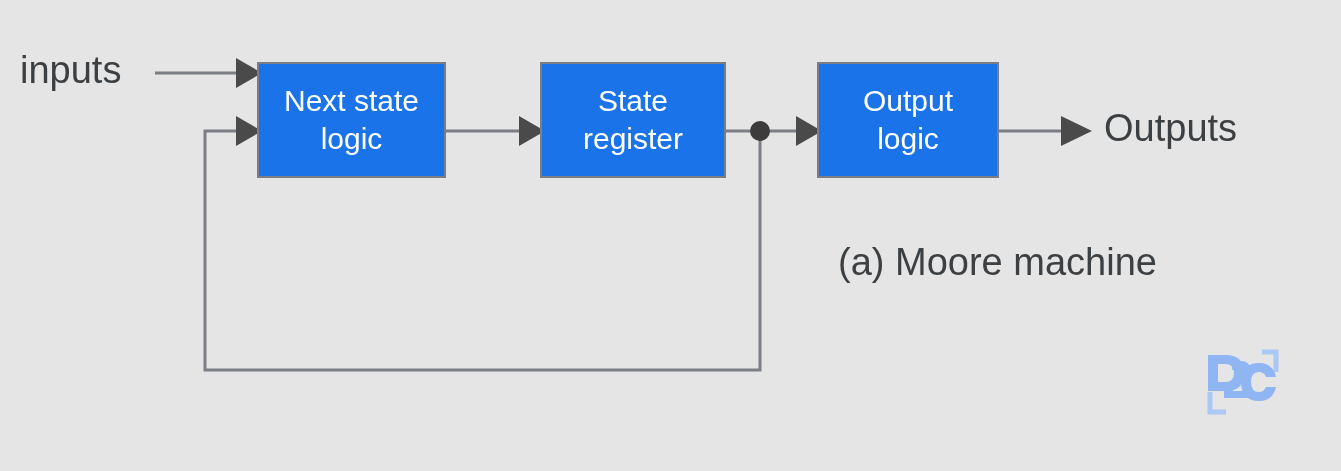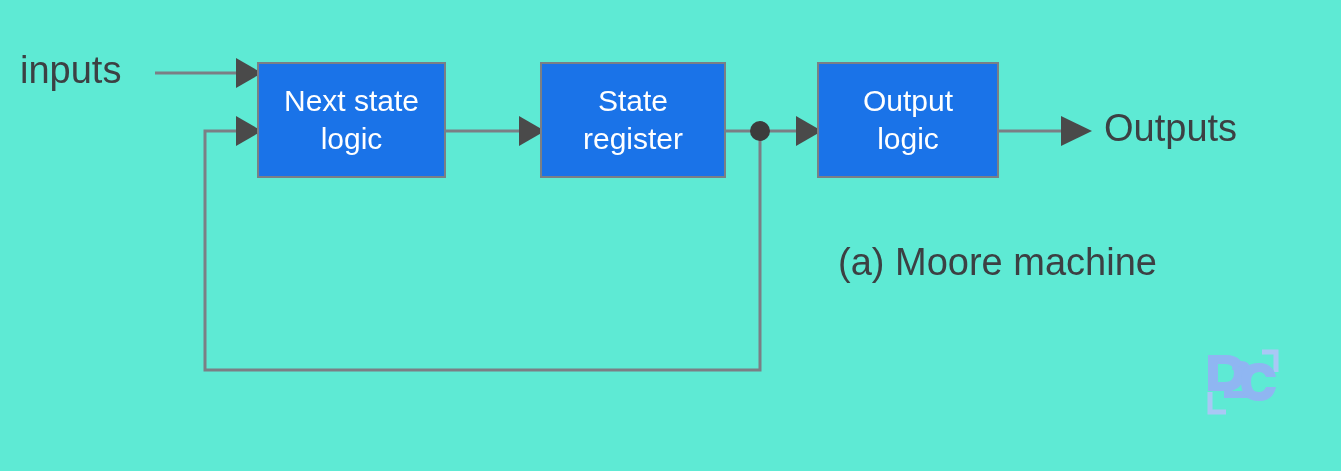--- a/index.html
+++ b/index.html
@@ -4,21 +4,21 @@
 <style>
   html, body {
     margin: 0;
     padding: 0;
     background: #ffffff;
   }
   #canvas {
     position: relative;
     width: 1341px;
     height: 471px;
-    background: #5eead4;
+    background: #e5e5e5;
     overflow: hidden;
     font-family: "Liberation Sans", sans-serif;
   }
   #diagram-svg {
     position: absolute;
     left: 0;
     top: 0;
     width: 1341px;
     height: 471px;
   }

